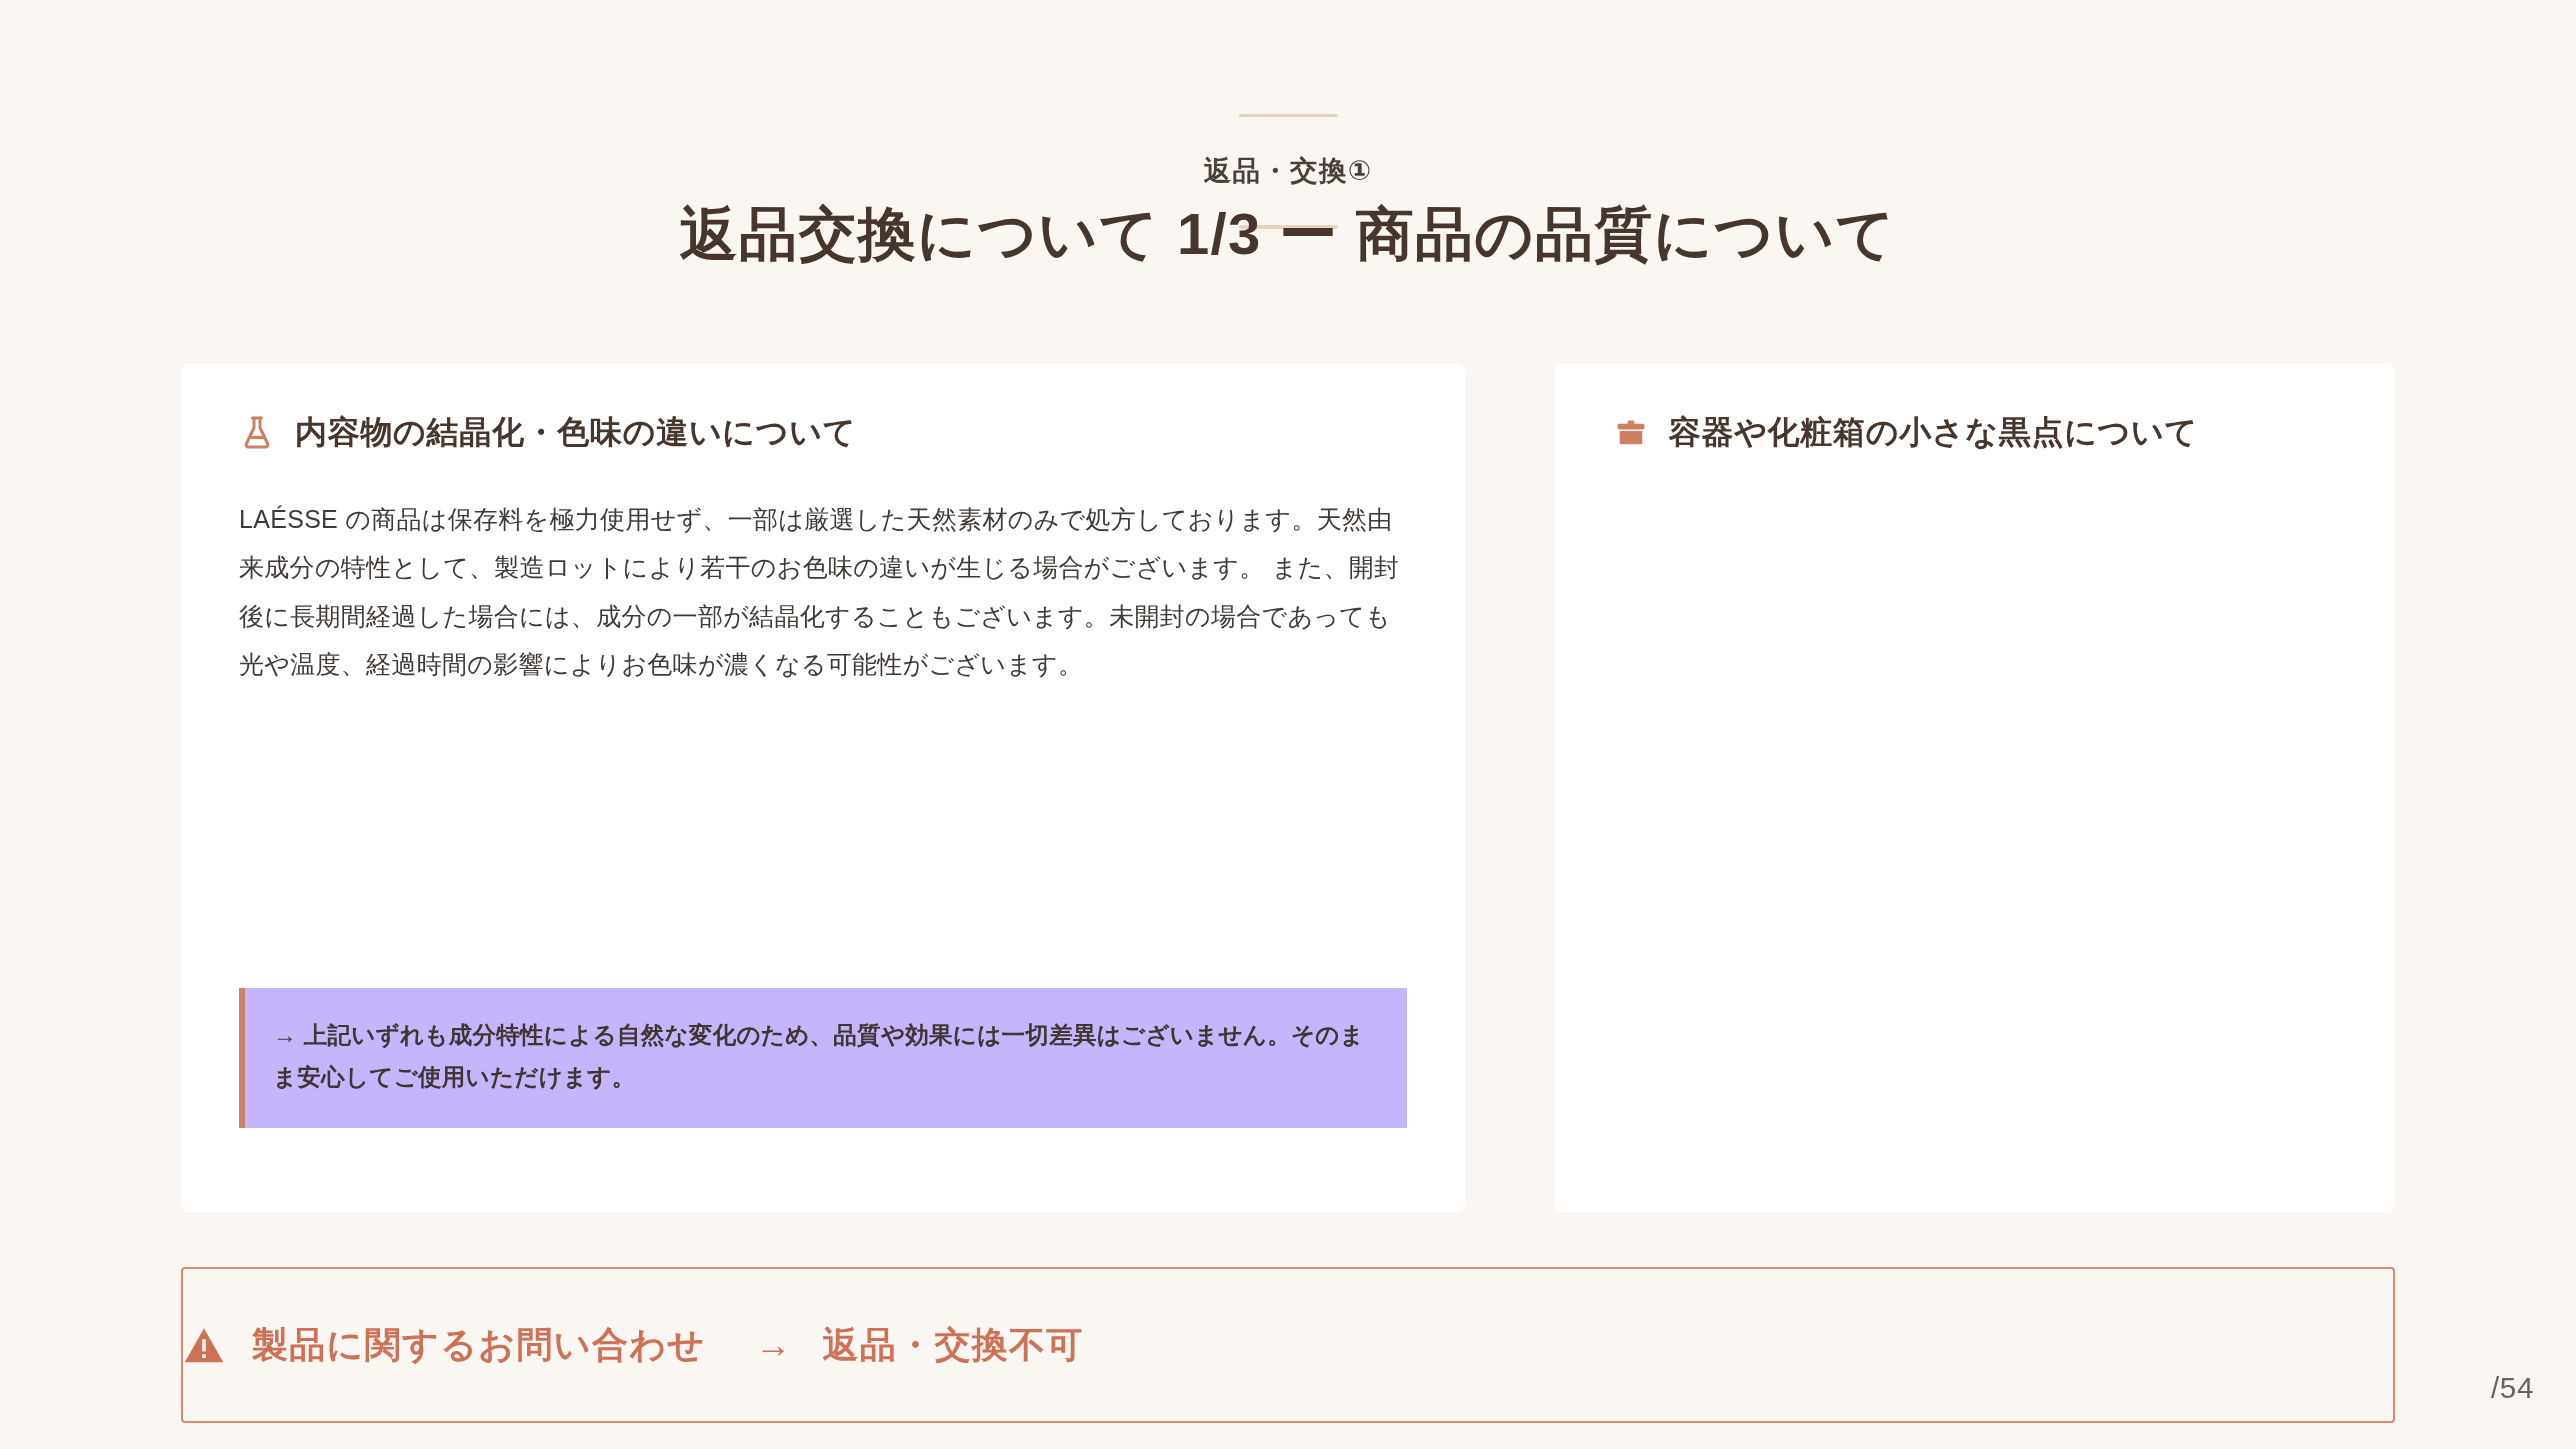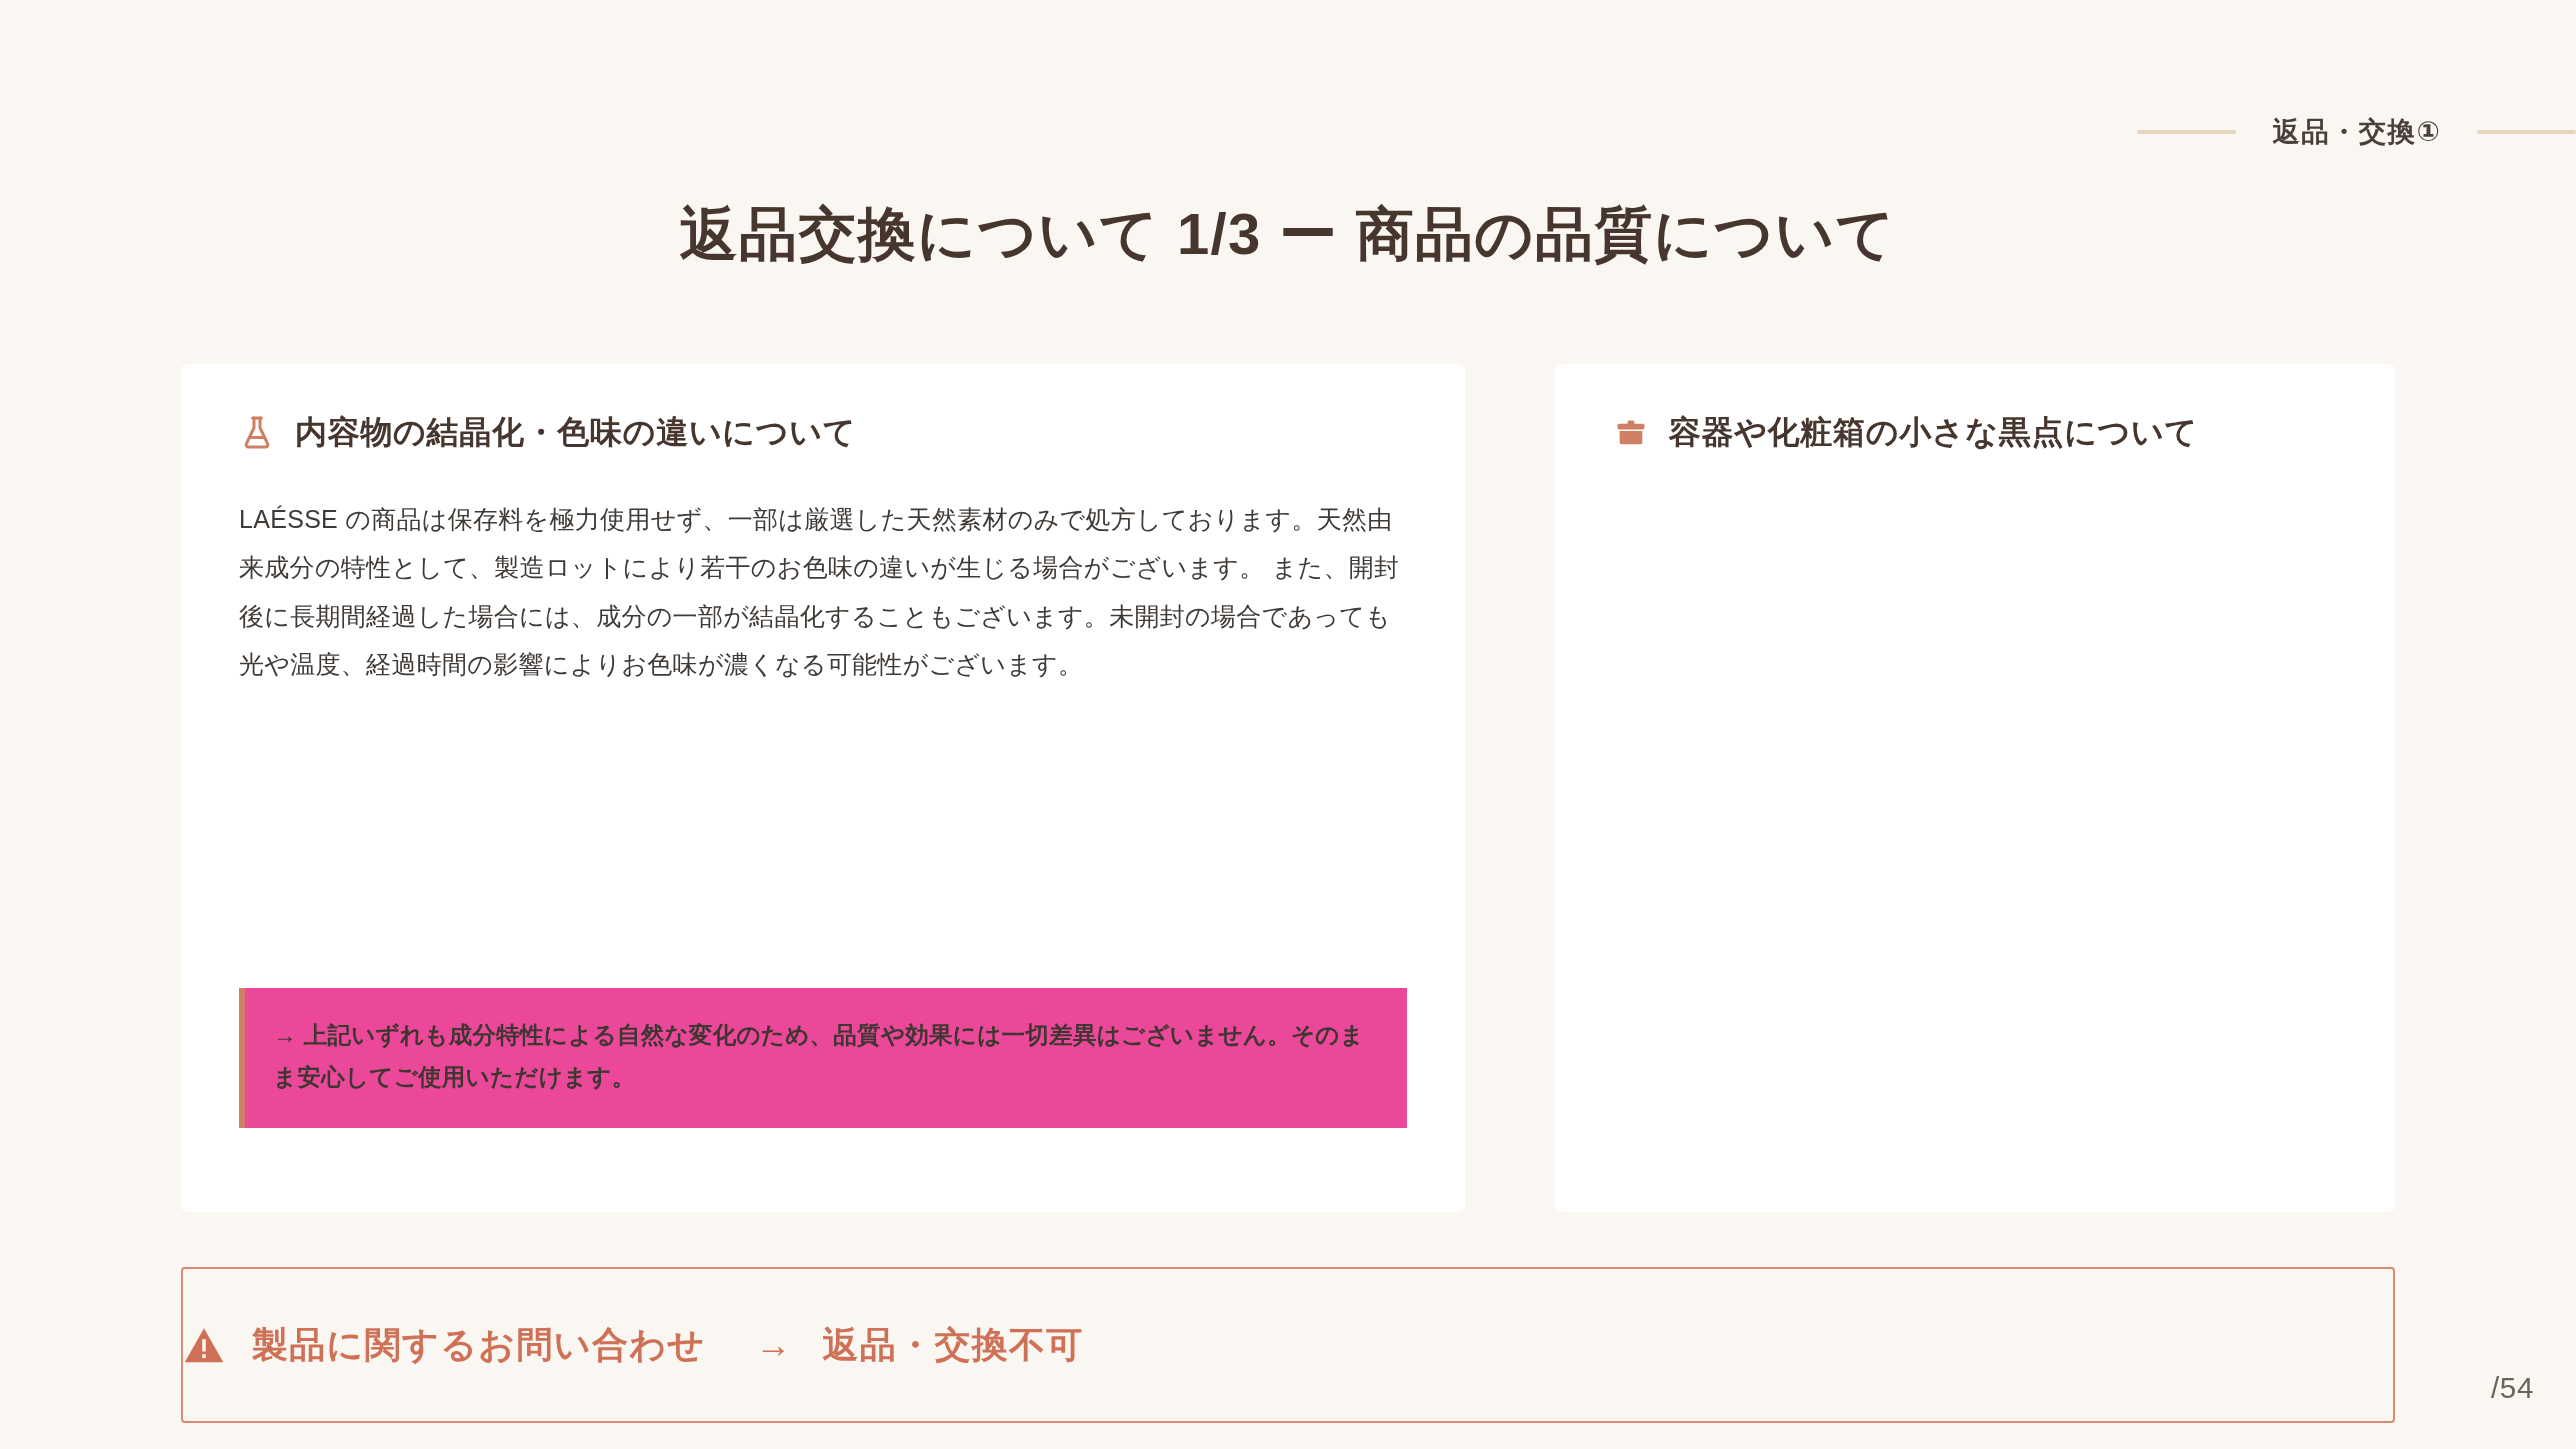--- a/index.html
+++ b/index.html
@@ -25,20 +25,21 @@
   
   .eyebrow {
     position: absolute;
     top: 114px;
     left: 0;
     width: 100%;
     display: flex;
     align-items: center;
     justify-content: flex-end;
     gap: 36px;
+    flex-direction: column;
   }
   .eyebrow .rule {
     width: 99px;
     height: 3.4px;
     background: #e6d5bd;
     border-radius: 2px;
   }
   .eyebrow .eyebrow-text {
     font-size: 27.5px;
     font-weight: 700;
@@ -111,21 +112,21 @@
     color: #3f3a36;
     letter-spacing: 0.3px;
   }
   .card.right .card-body { margin-top: 63px; }
 
   .callout {
     position: absolute;
     left: 58px;
     right: 58px;
     bottom: 84px;
-    background: #ec4899;
+    background: #c4b5fd;
     border-left: 6.7px solid #cf7f63;
     padding: 27px 29.5px 29.5px 28px;
     box-sizing: border-box;
   }
   .callout-text {
     font-size: 23.5px;
     line-height: 1.78;
     font-weight: 700;
     color: #3f3632;
     letter-spacing: 0.3px;

